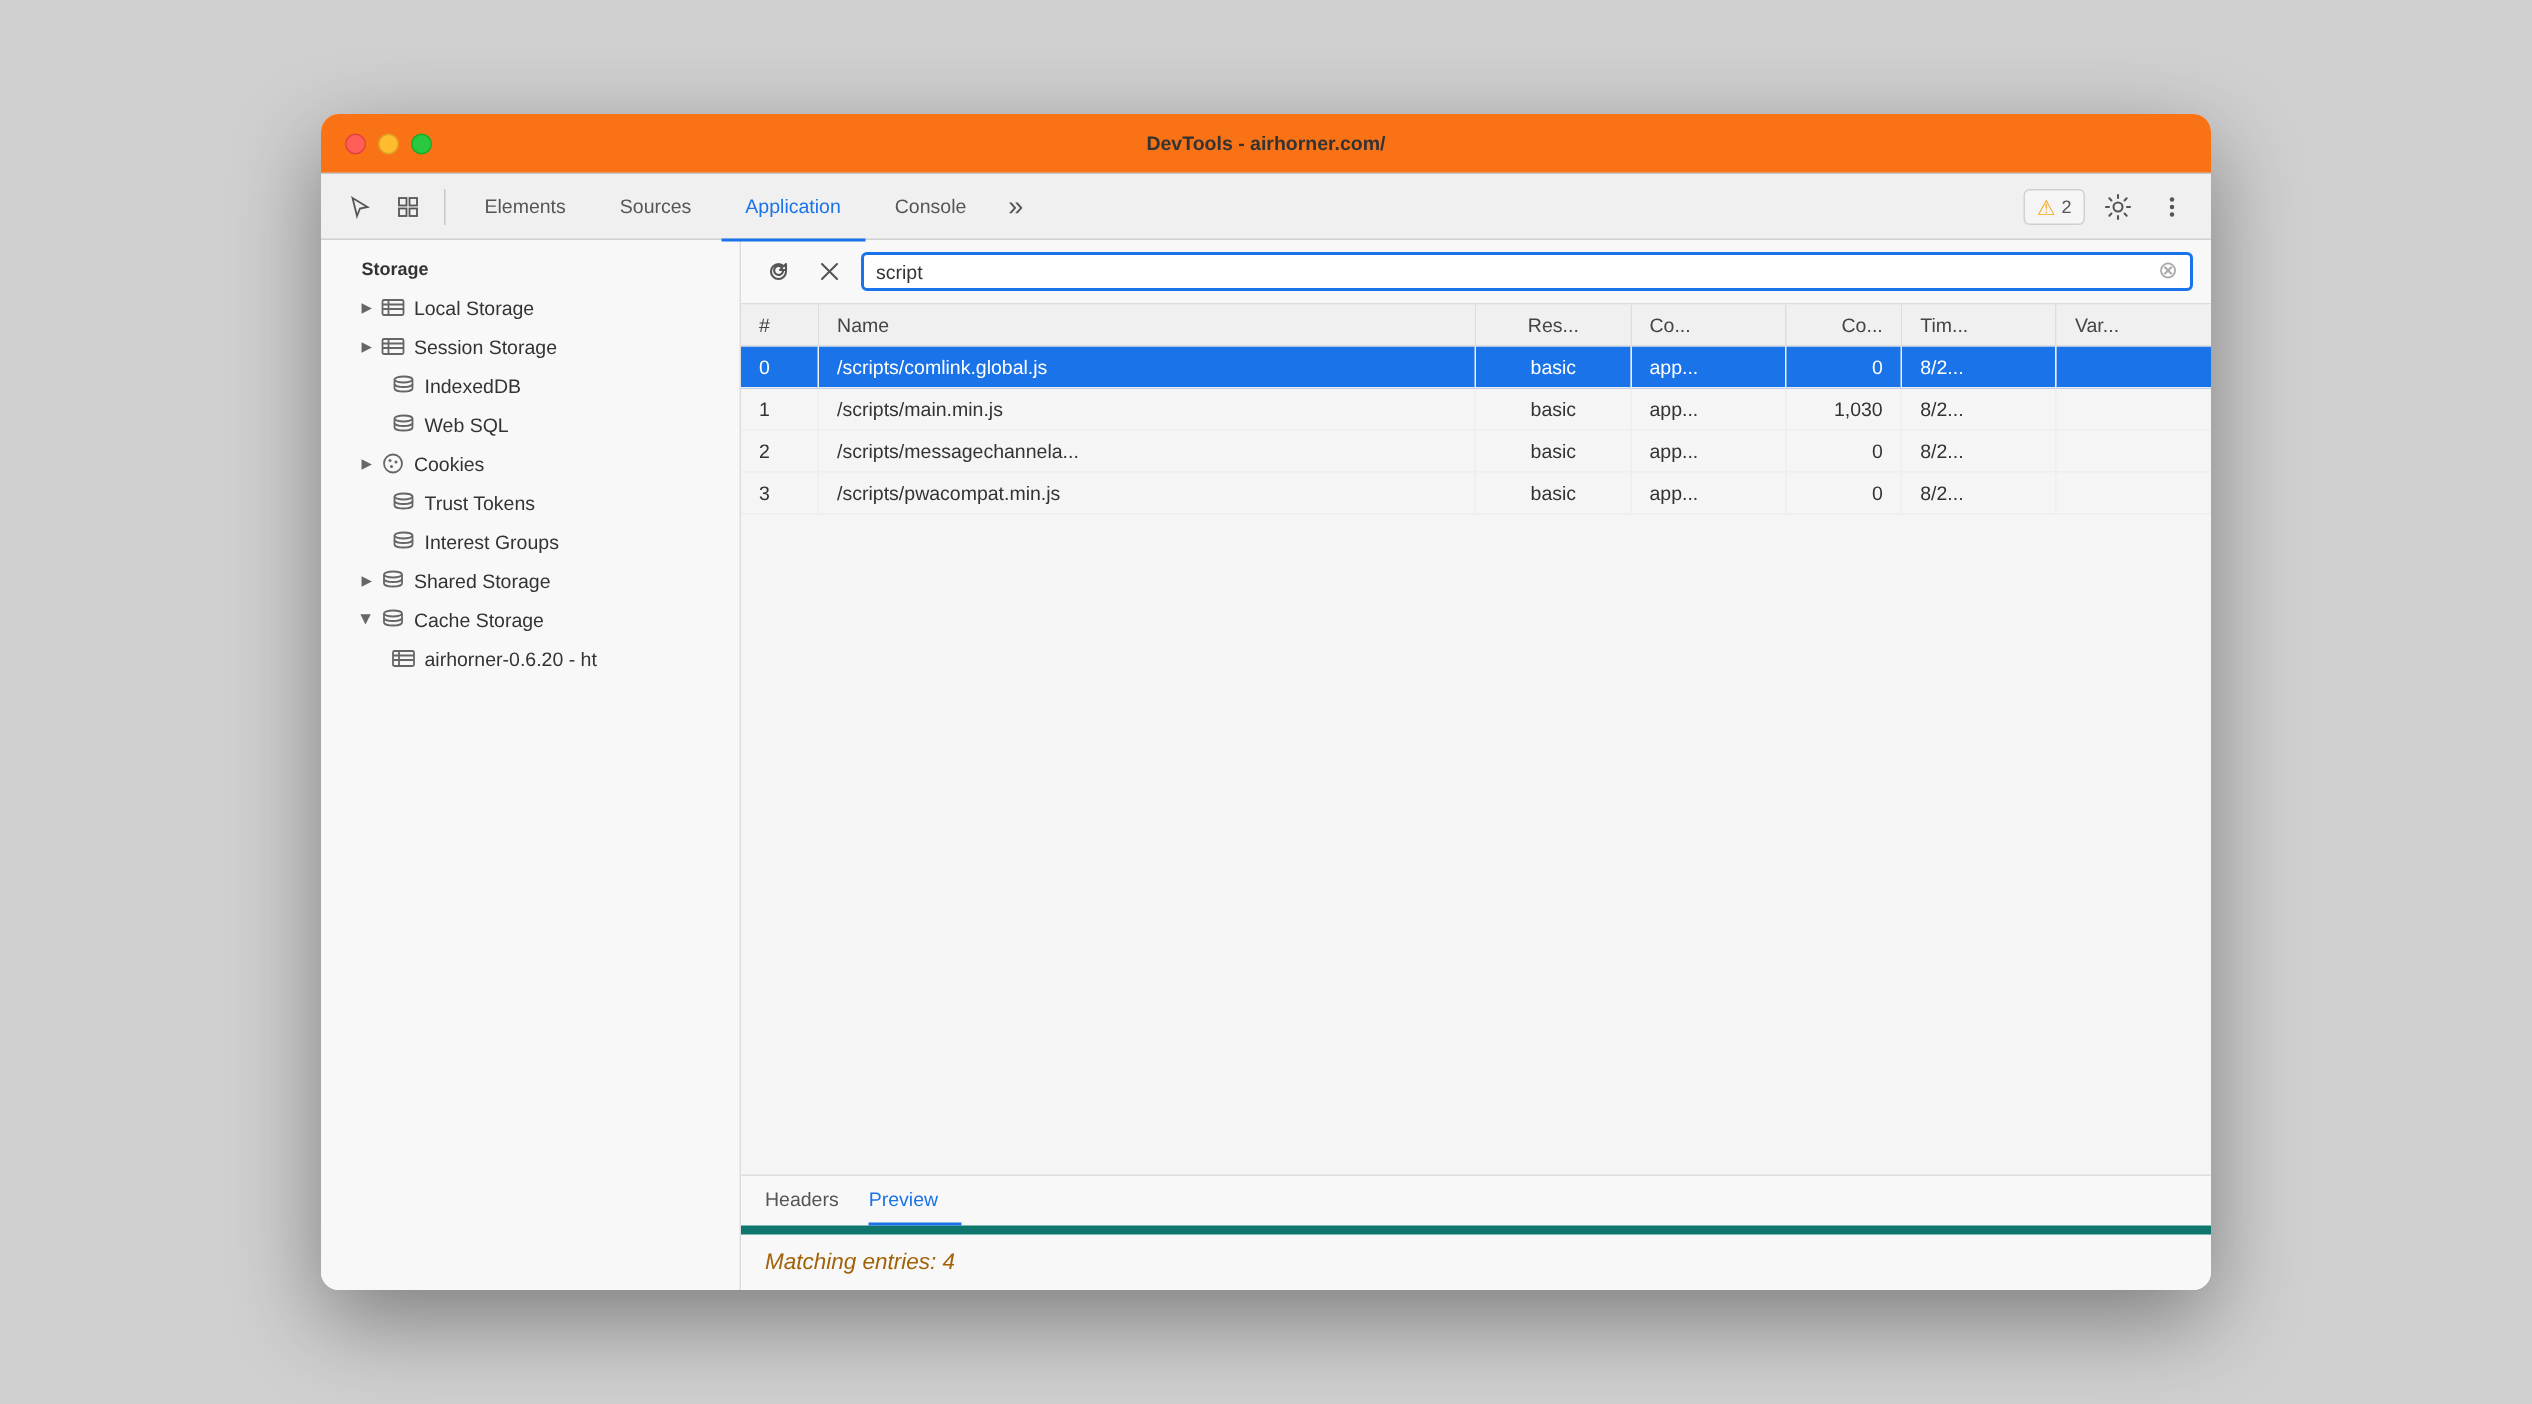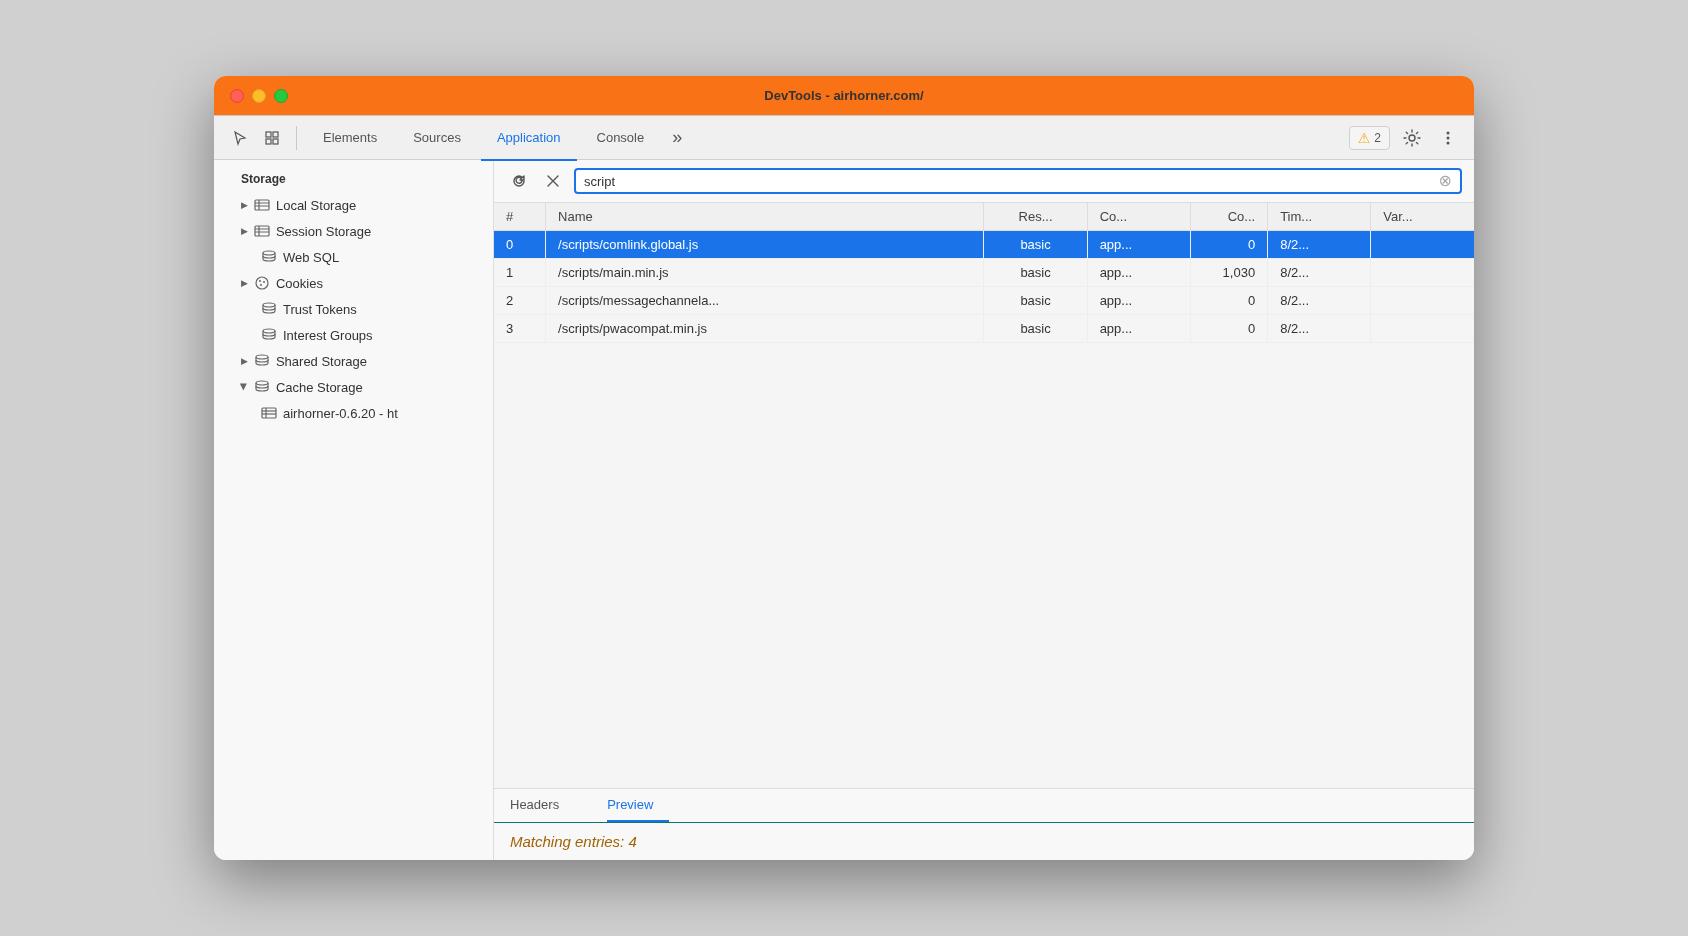--- a/index.html
+++ b/index.html
@@ -286,23 +286,22 @@
     .col-tim { width: 80px; }
     .col-var { width: 80px; }
 
     .bottom-panel {
       border-top: 1px solid #ddd;
       background: #f8f8f8;
     }
 
     .bottom-tabs {
       display: flex;
-      border-bottom: 1px solid #0f766e;
+      border-bottom: 6px solid #0f766e;
       padding: 0 16px;
-      gap: 28px;
     }
 
     .bottom-tab {
       padding: 8px 16px 8px 0;
       font-size: 13px;
       color: #555;
       cursor: pointer;
       border-bottom: 2px solid transparent;
       margin-right: 4px;
     }
@@ -404,20 +403,29 @@
         <span class="triangle">▶</span>
         <svg width="16" height="16" viewBox="0 0 16 16">
           <rect x="1" y="3" width="14" height="10" rx="1" stroke="#666" stroke-width="1.2" fill="none"></rect>
           <line x1="1" y1="6" x2="15" y2="6" stroke="#666" stroke-width="1.2"></line>
           <line x1="1" y1="9" x2="15" y2="9" stroke="#666" stroke-width="1.2"></line>
           <line x1="5" y1="3" x2="5" y2="13" stroke="#666" stroke-width="1.2"></line>
         </svg>
         <span>Session Storage</span>
       </div>
 
+      <div class="sidebar-item">
+        <span style="width:14px"></span>
+        <svg width="16" height="16" viewBox="0 0 16 16">
+          <ellipse cx="8" cy="4" rx="6" ry="2" stroke="#666" stroke-width="1.2" fill="none"></ellipse>
+          <path d="M2 4v3c0 1.1 2.7 2 6 2s6-.9 6-2V4" stroke="#666" stroke-width="1.2" fill="none"></path>
+          <path d="M2 7v3c0 1.1 2.7 2 6 2s6-.9 6-2V7" stroke="#666" stroke-width="1.2" fill="none"></path>
+        </svg>
+        <span>IndexedDB</span>
+      </div>
 
       <div class="sidebar-item">
         <span style="width:14px"></span>
         <svg width="16" height="16" viewBox="0 0 16 16">
           <ellipse cx="8" cy="4" rx="6" ry="2" stroke="#666" stroke-width="1.2" fill="none"></ellipse>
           <path d="M2 4v3c0 1.1 2.7 2 6 2s6-.9 6-2V4" stroke="#666" stroke-width="1.2" fill="none"></path>
           <path d="M2 7v3c0 1.1 2.7 2 6 2s6-.9 6-2V7" stroke="#666" stroke-width="1.2" fill="none"></path>
         </svg>
         <span>Web SQL</span>
       </div>

